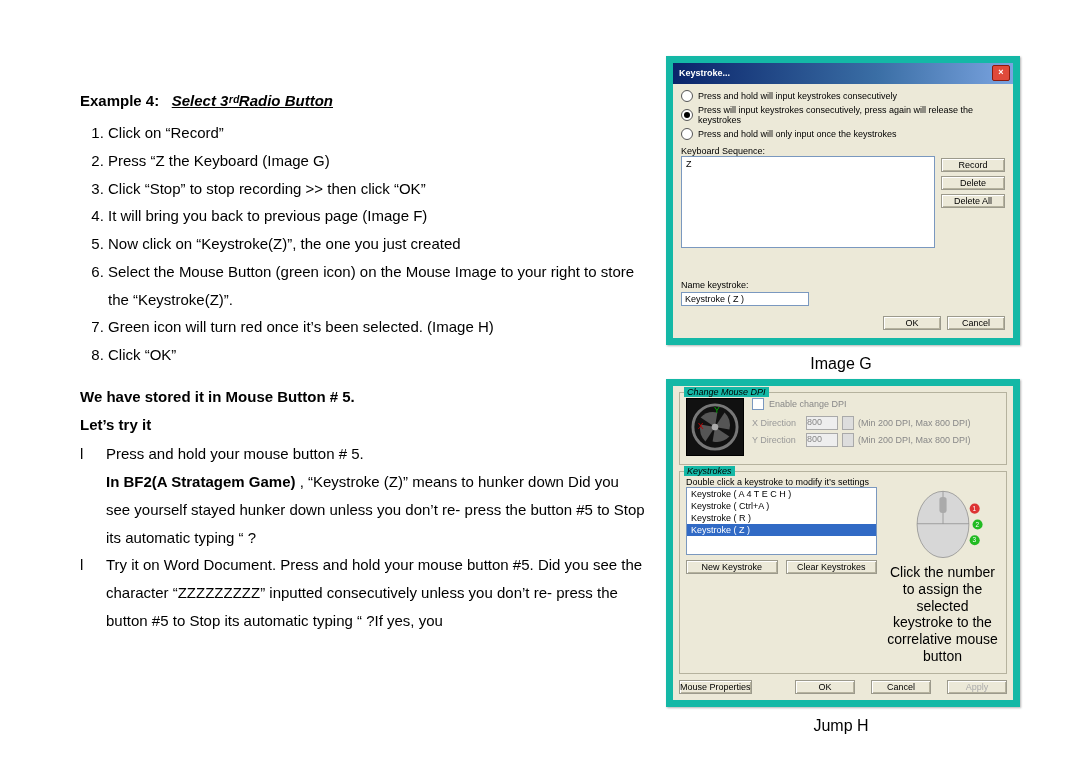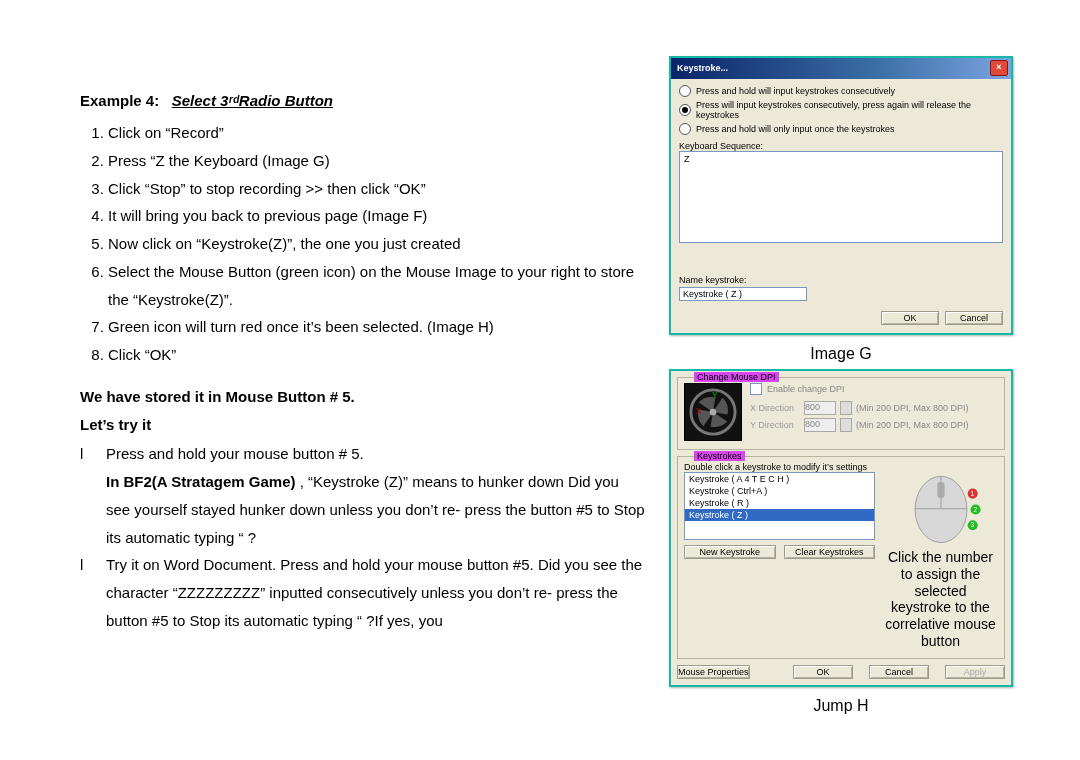--- a/index.html
+++ b/index.html
@@ -44,21 +44,21 @@
     line-height: 1.85;
   }
   .bullets .mark {
     width: 26px;
     flex: none;
   }
   .bullets .txt { flex: 1; }
 
   
   .dialog {
-    border: 2px solid #14b8a6;
+    border: 7px solid #14b8a6;
     background: #ece9d8;
     font-size: 9px;
     color: #000;
     box-shadow: 1px 1px 2px rgba(0,0,0,0.3);
     margin: 0 auto;
   }
   .titlebar {
     background: linear-gradient(to right,#0a246a,#3a6ea5 60%,#7ba4e0);
     color: #fff;
     display: flex;
@@ -110,21 +110,21 @@
   }
   .dlgG .footer { display:flex; justify-content:flex-end; gap:6px; margin-top:10px; }
   .dlgG .footer .btn { width: 56px; }
 
   .caption { text-align:center; font-size:16px; margin: 10px 0 6px; }
 
   
   .dlgH { width: 340px; }
   .dlgH .body { padding: 6px; }
   .dlgH .group { border:1px solid #b5b29e; padding:5px 6px 8px; margin-bottom:6px; position:relative; }
-  .dlgH .group .glabel { position:absolute; top:-6px; left:16px; background:#d946ef; padding:0 3px; }
+  .dlgH .group .glabel { position:absolute; top:-6px; left:4px; background:#14b8a6; padding:0 3px;font-style:italic; }
   .dlgH .dpi-row { display:flex; gap:8px; }
   .dlgH .fan {
     width:56px; height:56px; background:#111;
     border:1px solid #000; position:relative; flex:none;
     display:flex; align-items:center; justify-content:center;
   }
   .dlgH .fan svg { width:48px; height:48px; }
   .dlgH .dpi-right { flex:1; color:#888; }
   .dlgH .chk-row { display:flex; align-items:center; gap:5px; margin-bottom:6px; }
   .dlgH .chkbox { width:10px; height:10px; border:1px solid #7a98bf; background:#fff; }
@@ -210,20 +210,25 @@
         </div>
         <div class="radio-row">
           <span class="radio"></span>
           <span>Press and hold will only input once the keystrokes</span>
         </div>
 
         <div class="seq-label">Keyboard Sequence:</div>
         <div class="seq-wrap">
           <div class="seq-list">
             <div>Z</div>
+          </div>
+          <div class="seq-btns">
+            <span class="btn">Record</span>
+            <span class="btn">Delete</span>
+            <span class="btn">Delete All</span>
           </div>
         </div>
 
         <div class="name-row">
           <div>Name keystroke:</div>
           <div class="name-field">Keystroke ( Z )</div>
         </div>
 
         <div class="footer">
           <span class="btn">OK</span>

